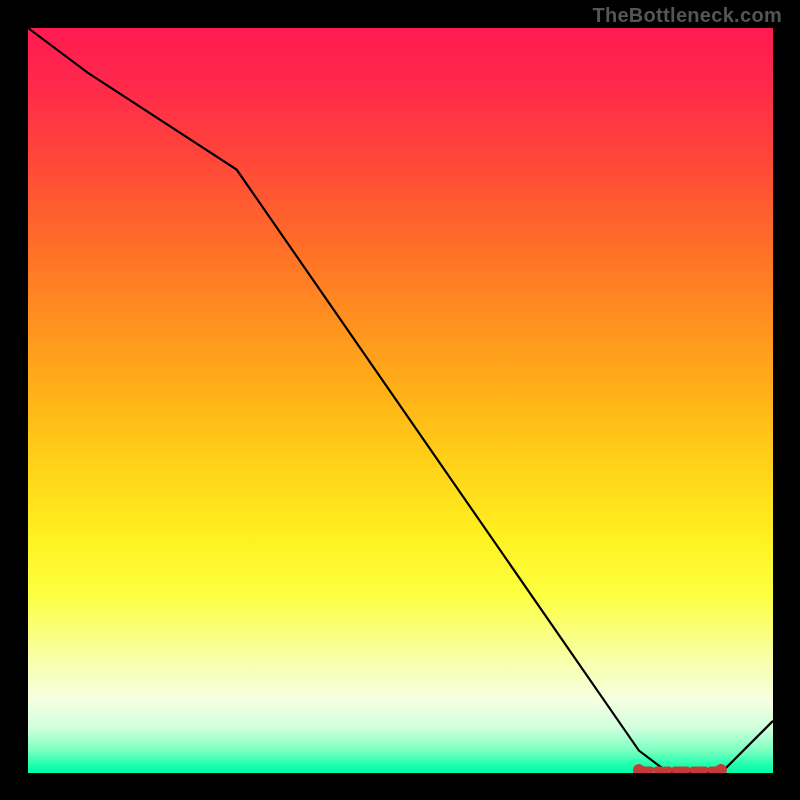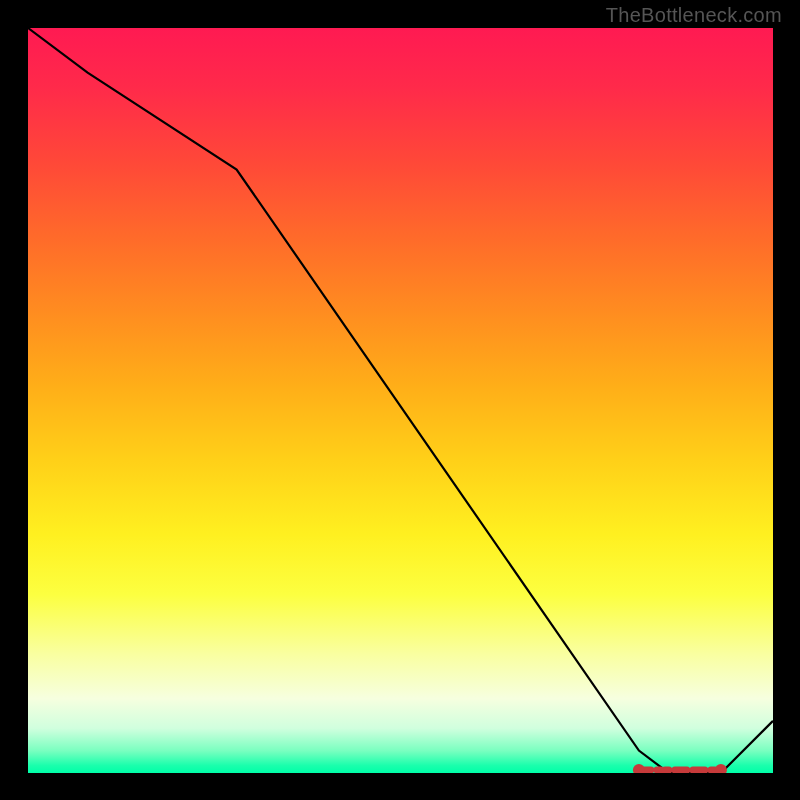--- a/index.html
+++ b/index.html
@@ -10,21 +10,21 @@
     position: relative;
     font-family: Arial, sans-serif;
     overflow: hidden;
   }
   .attribution {
     position: absolute;
     top: 4px;
     right: 18px;
     color: #555;
     font-size: 20px;
-    font-weight: 400;
+    font-weight: 700;
     letter-spacing: 0.3px;
     z-index: 10;
   }
   .plot-area {
     position: absolute;
     left: 28px;
     top: 28px;
     width: 745px;
     height: 745px;
   }

